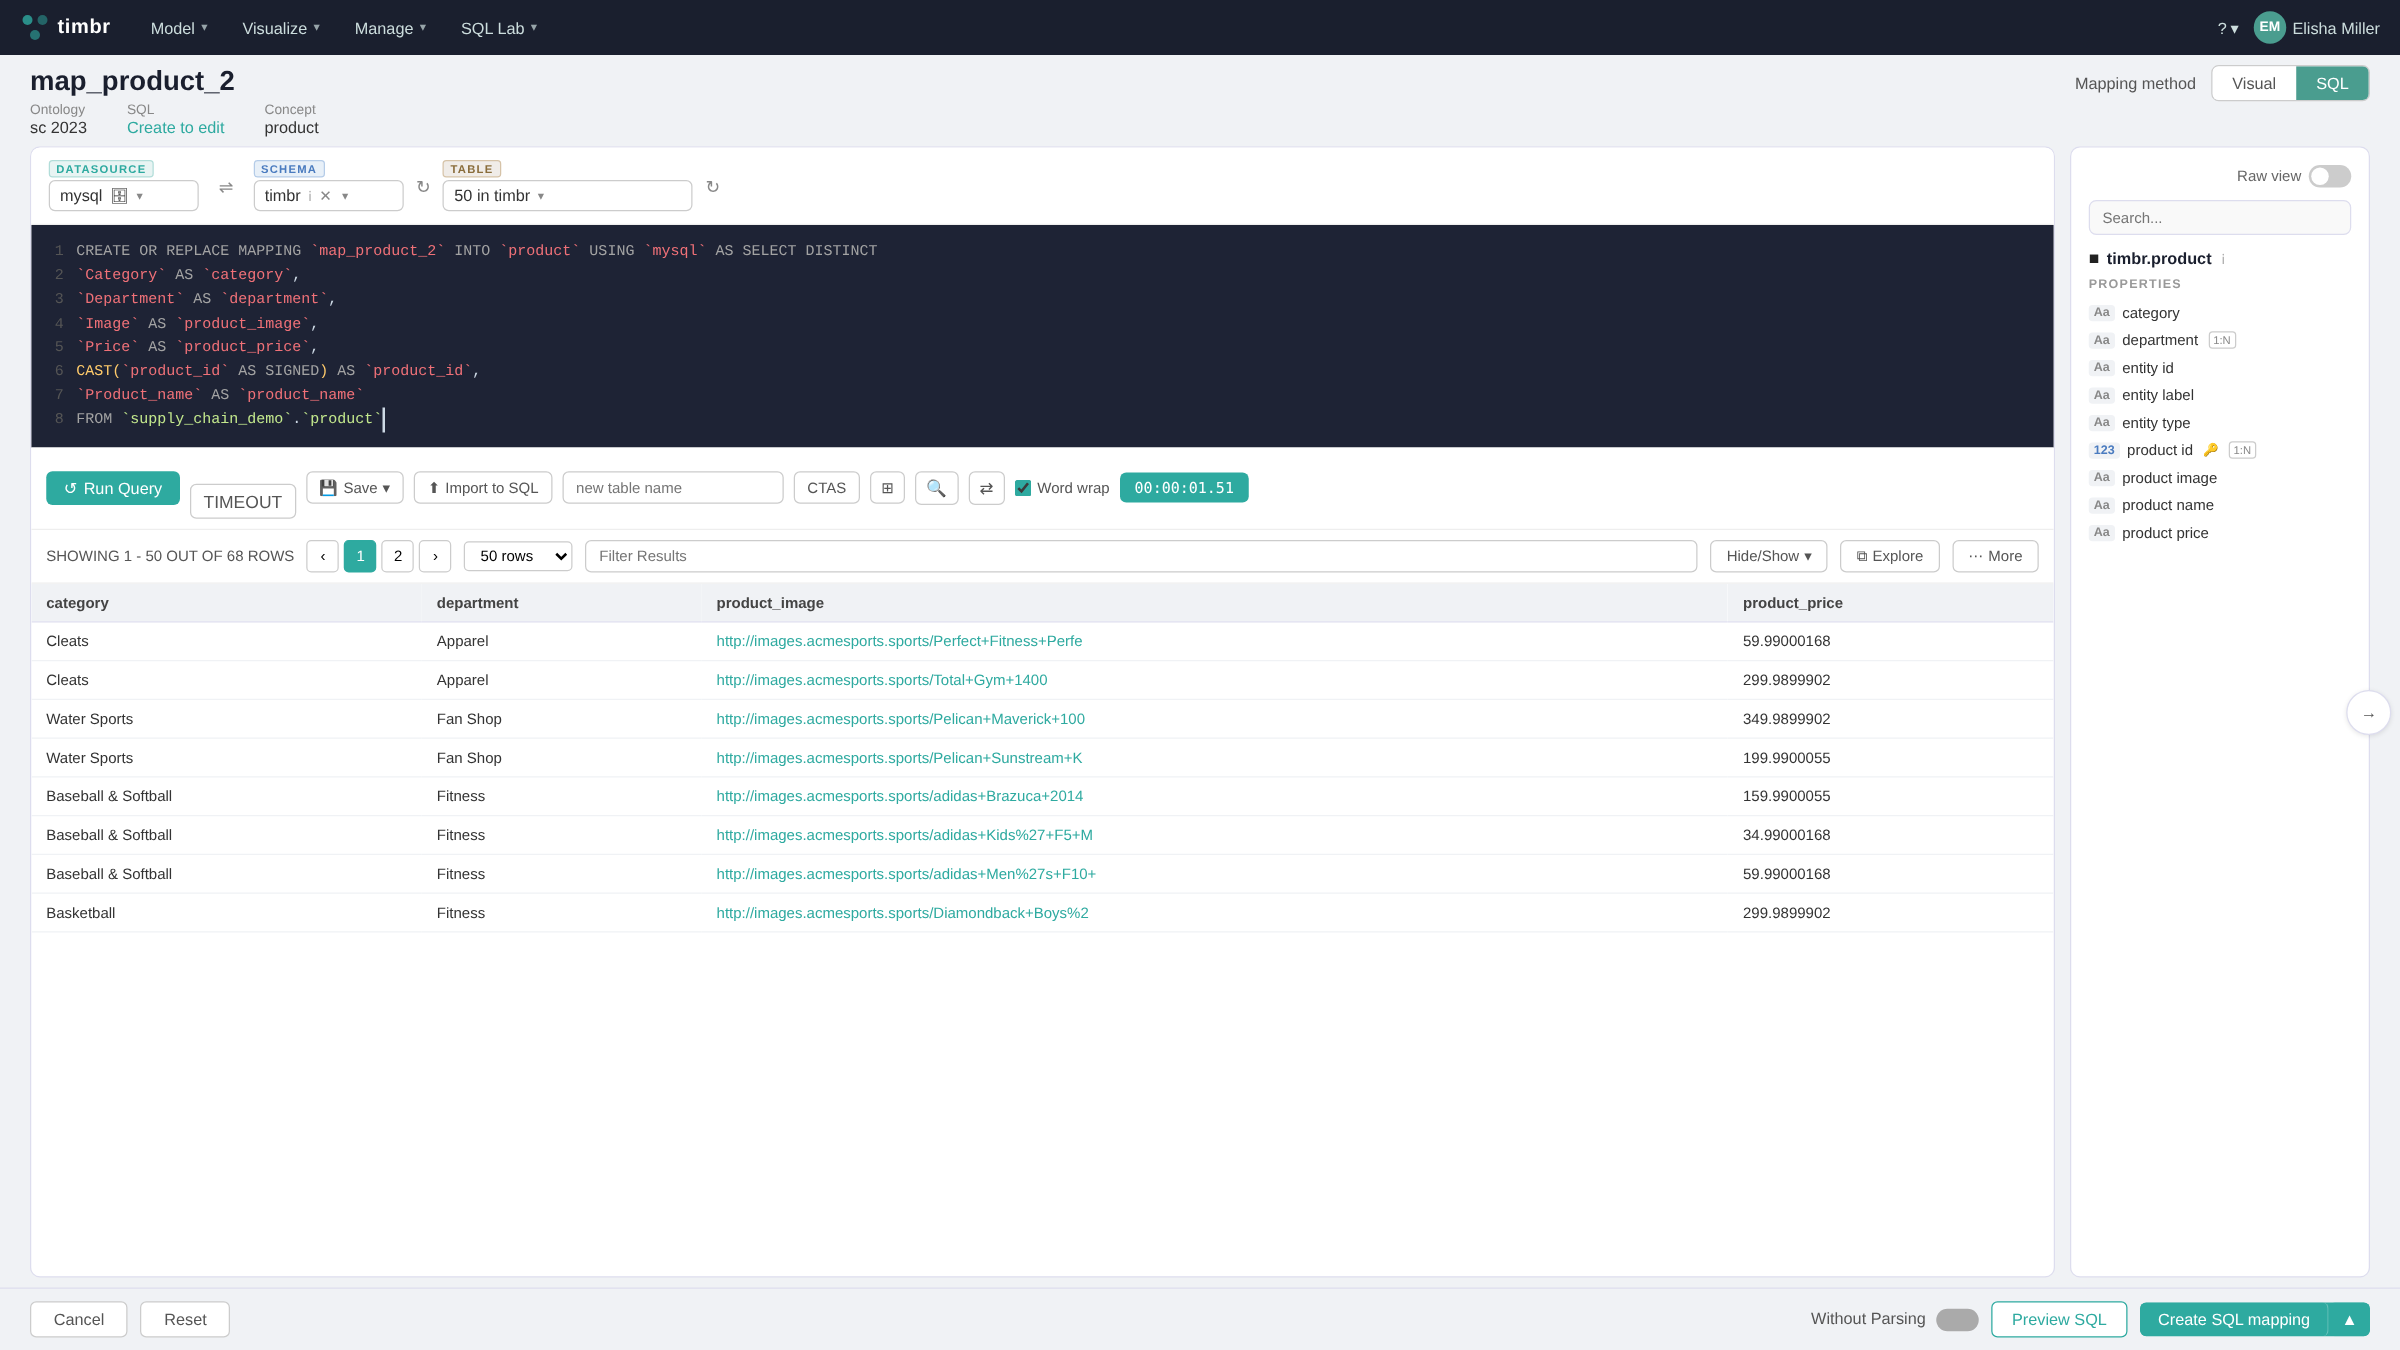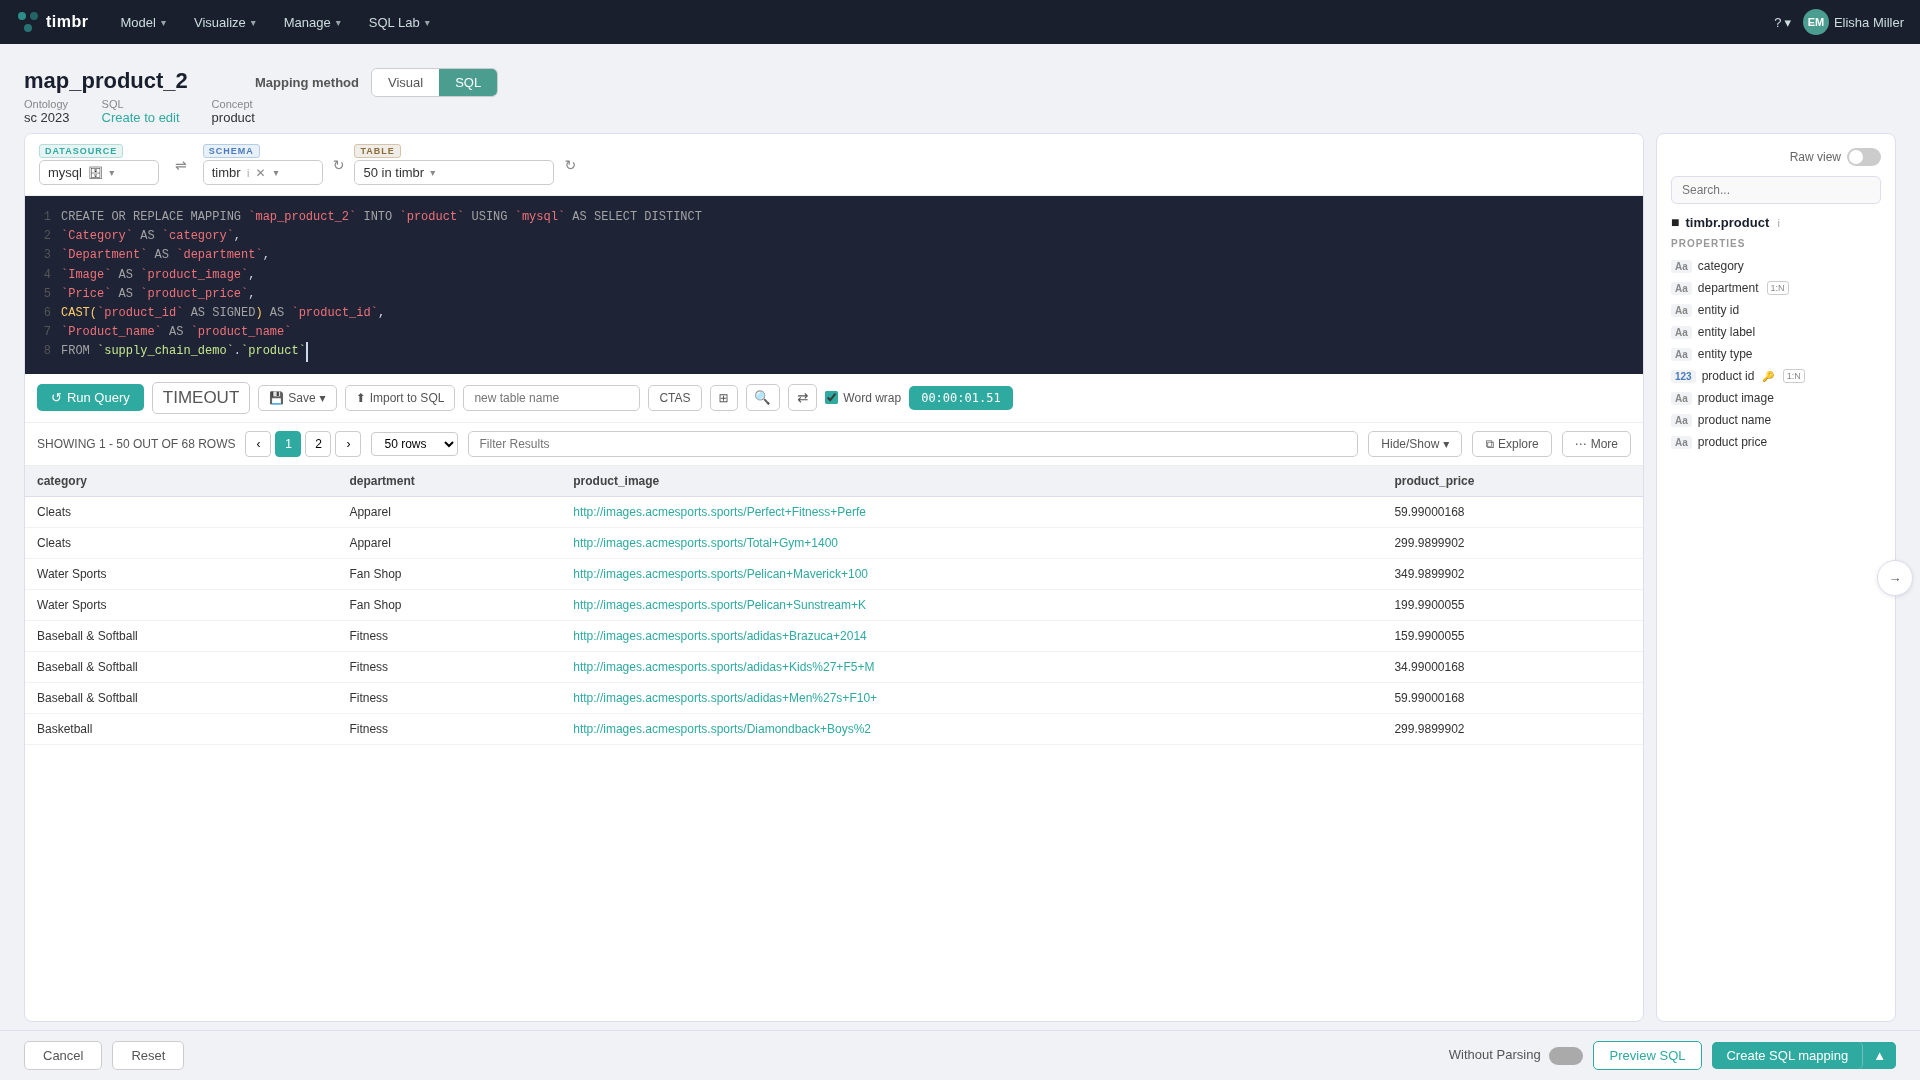--- a/index.html
+++ b/index.html
@@ -46,34 +46,35 @@
     
     .page-content {
       display: flex;
       flex-direction: column;
       height: calc(100vh - 44px);
       background: #f0f2f5;
     }
 
     .page-header {
       background: #f0f2f5;
-      padding: 24px 24px 8px;
+      padding: 8px 24px 8px;
       display: flex;
       align-items: flex-start;
+      justify-content: space-between;
     }
     .page-title { font-size: 22px; font-weight: 600; color: #1a1f2e; margin-bottom: 4px; }
     .page-meta { display: flex; gap: 32px; }
     .meta-item label { font-size: 11px; color: #888; display: block; }
     .meta-item span { font-size: 13px; color: #333; }
     .meta-item span.clickable { color: #2eaaa0; cursor: pointer; }
 
     .mapping-method {
       display: flex; align-items: center; gap: 12px;
     }
-    .mapping-label { font-size: 13px; color: #555; font-weight: bold; }
+    .mapping-label { font-size: 13px; color: #555; }
     .mapping-toggle {
       display: flex; border: 1px solid #ccc; border-radius: 6px; overflow: hidden;
     }
     .mapping-btn {
       padding: 6px 16px; font-size: 13px; cursor: pointer; background: #fff; color: #555; border: none;
     }
     .mapping-btn.active {
       background: #4a9d8f; color: #fff;
     }
 
@@ -153,21 +154,21 @@
       border-bottom: 1px solid #eee;
       background: #fff;
       flex-wrap: wrap;
     }
     .btn-run {
       background: #2eaaa0; color: #fff; border: none; border-radius: 5px;
       padding: 6px 14px; font-size: 13px; cursor: pointer; display: flex; align-items: center; gap: 5px;
     }
     .btn-timeout {
       background: #fff; color: #555; border: 1px solid #ccc; border-radius: 5px;
-      padding: 5px 10px; font-size: 17px; cursor: pointer;
+      padding: 5px 10px; font-size: 14px; cursor: pointer; margin-top: 21px;
     }
     .btn-save {
       background: #fff; color: #555; border: 1px solid #ccc; border-radius: 5px;
       padding: 5px 10px; font-size: 12px; cursor: pointer; display: flex; align-items: center; gap: 4px;
     }
     .btn-import {
       background: #fff; color: #555; border: 1px solid #ccc; border-radius: 5px;
       padding: 5px 10px; font-size: 12px; cursor: pointer; display: flex; align-items: center; gap: 4px;
     }
     .table-name-input {

